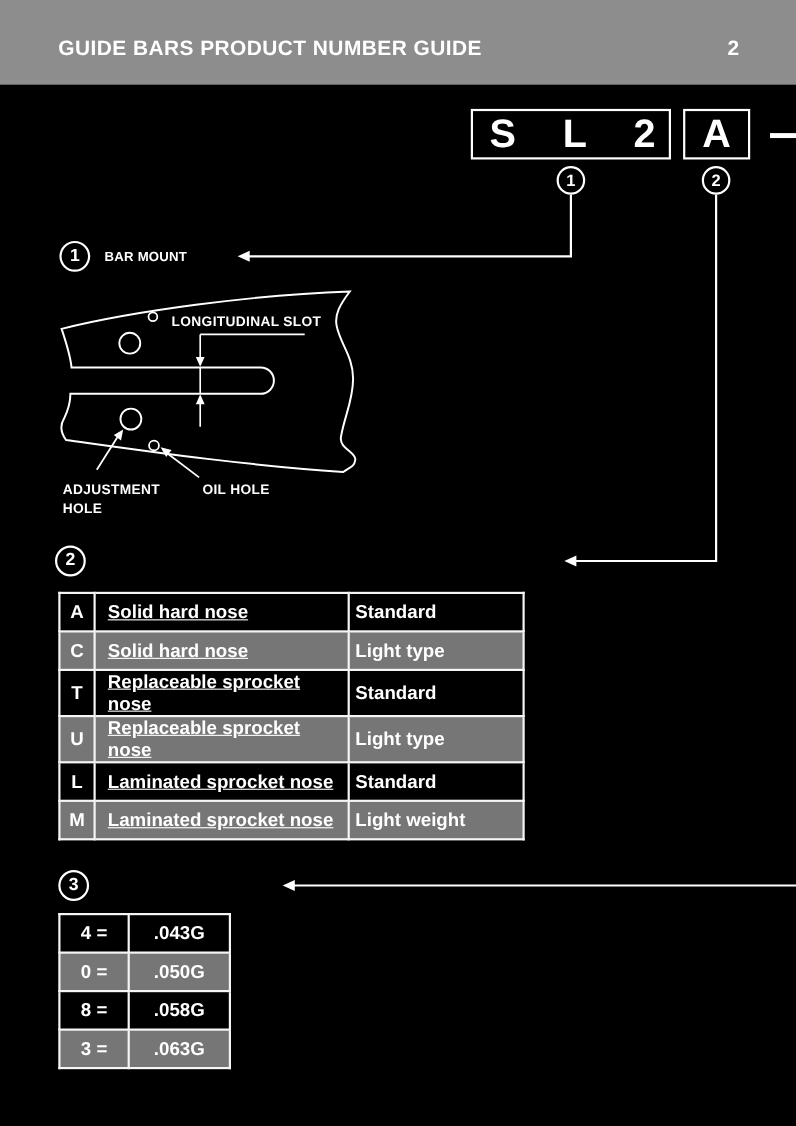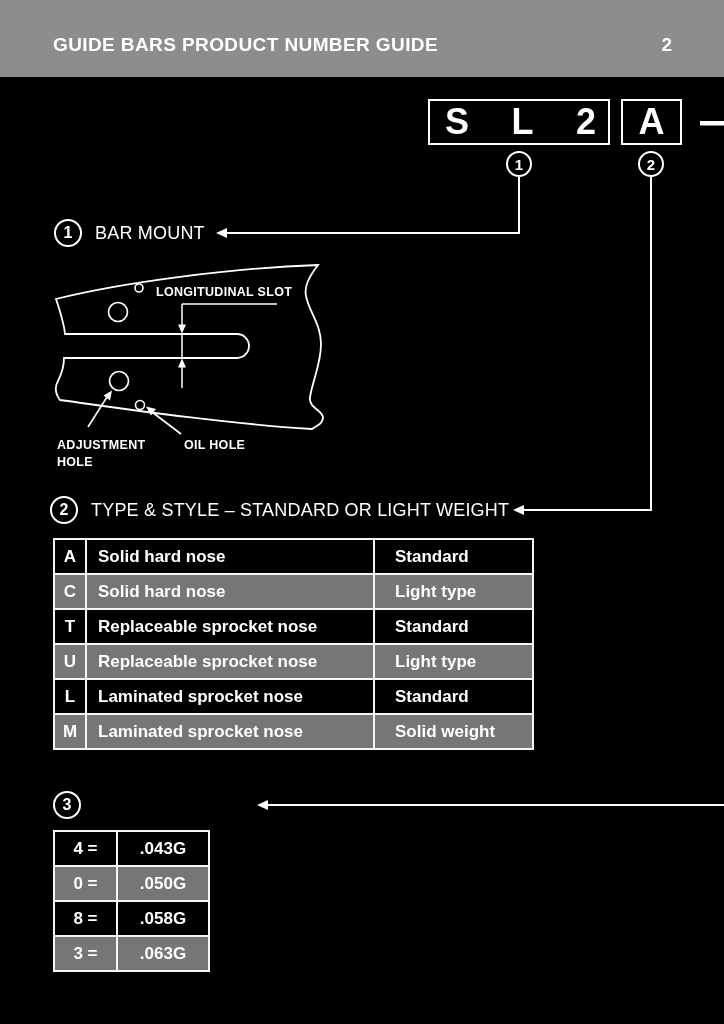--- a/index.html
+++ b/index.html
@@ -21,32 +21,32 @@
 
   .callout{position:absolute;width:26px;height:26px;border:2px solid #fff;border-radius:50%;
            box-sizing:border-box;display:flex;align-items:center;justify-content:center;
            font-size:15px;font-weight:bold;background:#000;color:#fff;}
 
   
   .section-heading{position:absolute;display:flex;align-items:center;}
   .section-heading .num{width:28px;height:28px;border:2px solid #fff;border-radius:50%;
            box-sizing:border-box;display:flex;align-items:center;justify-content:center;
            font-size:16px;font-weight:bold;flex:none;}
-  .section-heading .lbl{margin-left:13px;font-size:18px;font-weight:normal;letter-spacing:.2px;white-space:nowrap;}
+  .section-heading .lbl{margin-left:13px;font-size:12px;font-weight:bold;letter-spacing:.2px;white-space:nowrap;}
 
   
   table{border-collapse:collapse;position:absolute;}
   td{border:2px solid #f5f5f5;height:35px;box-sizing:border-box;
      font-size:17px;font-weight:bold;color:#fff;padding:0;}
   tr.dark td{background:#000;}
   tr.gray td{background:#767676;}
   .type-table{left:53px;top:538px;}
   .type-table td.c-letter{width:32px;text-align:center;}
-  .type-table td.c-desc{width:288px;padding-left:11px;}
-  .type-table td.c-style{width:159px;padding-left:20px;}
+  .type-table td.c-desc{width:231px;padding-left:11px;text-decoration:underline;}
+  .type-table td.c-style{width:159px;padding-left:5px;}
   .groove-table{left:53px;top:830px;}
   .groove-table td.c-code{width:63px;text-align:center;}
   .groove-table td.c-gauge{width:92px;text-align:center;}
 
   .overlay{position:absolute;left:0;top:0;pointer-events:none;}
   .diagram{position:absolute;left:40px;top:255px;}
   svg text{font-family:"Liberation Sans",sans-serif;font-weight:bold;fill:#fff;}
 </style>
 </head>
 <body>
@@ -131,21 +131,20 @@
     <line x1="141" y1="179" x2="112" y2="157" stroke="#fff" stroke-width="1.6"></line>
 
     <text x="116" y="41" font-size="12.5" letter-spacing="0.3">LONGITUDINAL SLOT</text>
     <text x="17" y="194" font-size="12.5" letter-spacing="0.3">ADJUSTMENT</text>
     <text x="17" y="211" font-size="12.5" letter-spacing="0.3">HOLE</text>
     <text x="144" y="194" font-size="12.5" letter-spacing="0.3">OIL HOLE</text>
   </svg>
 
   <div class="section-heading" style="left:50px;top:496px;">
     <span class="num">2</span>
-    <span class="lbl">TYPE &amp; STYLE – STANDARD OR LIGHT WEIGHT</span>
   </div>
 
   <table class="type-table">
     <tbody>
       <tr class="dark">
         <td class="c-letter">A</td>
         <td class="c-desc">Solid hard nose</td>
         <td class="c-style">Standard</td>
       </tr>
       <tr class="gray">
@@ -164,21 +163,21 @@
         <td class="c-style">Light type</td>
       </tr>
       <tr class="dark">
         <td class="c-letter">L</td>
         <td class="c-desc">Laminated sprocket nose</td>
         <td class="c-style">Standard</td>
       </tr>
       <tr class="gray">
         <td class="c-letter">M</td>
         <td class="c-desc">Laminated sprocket nose</td>
-        <td class="c-style">Solid weight</td>
+        <td class="c-style">Light weight</td>
       </tr>
     </tbody>
   </table>
 
   <div class="section-heading" style="left:53px;top:791px;">
     <span class="num">3</span>
   </div>
 
   <table class="groove-table">
     <tbody>

